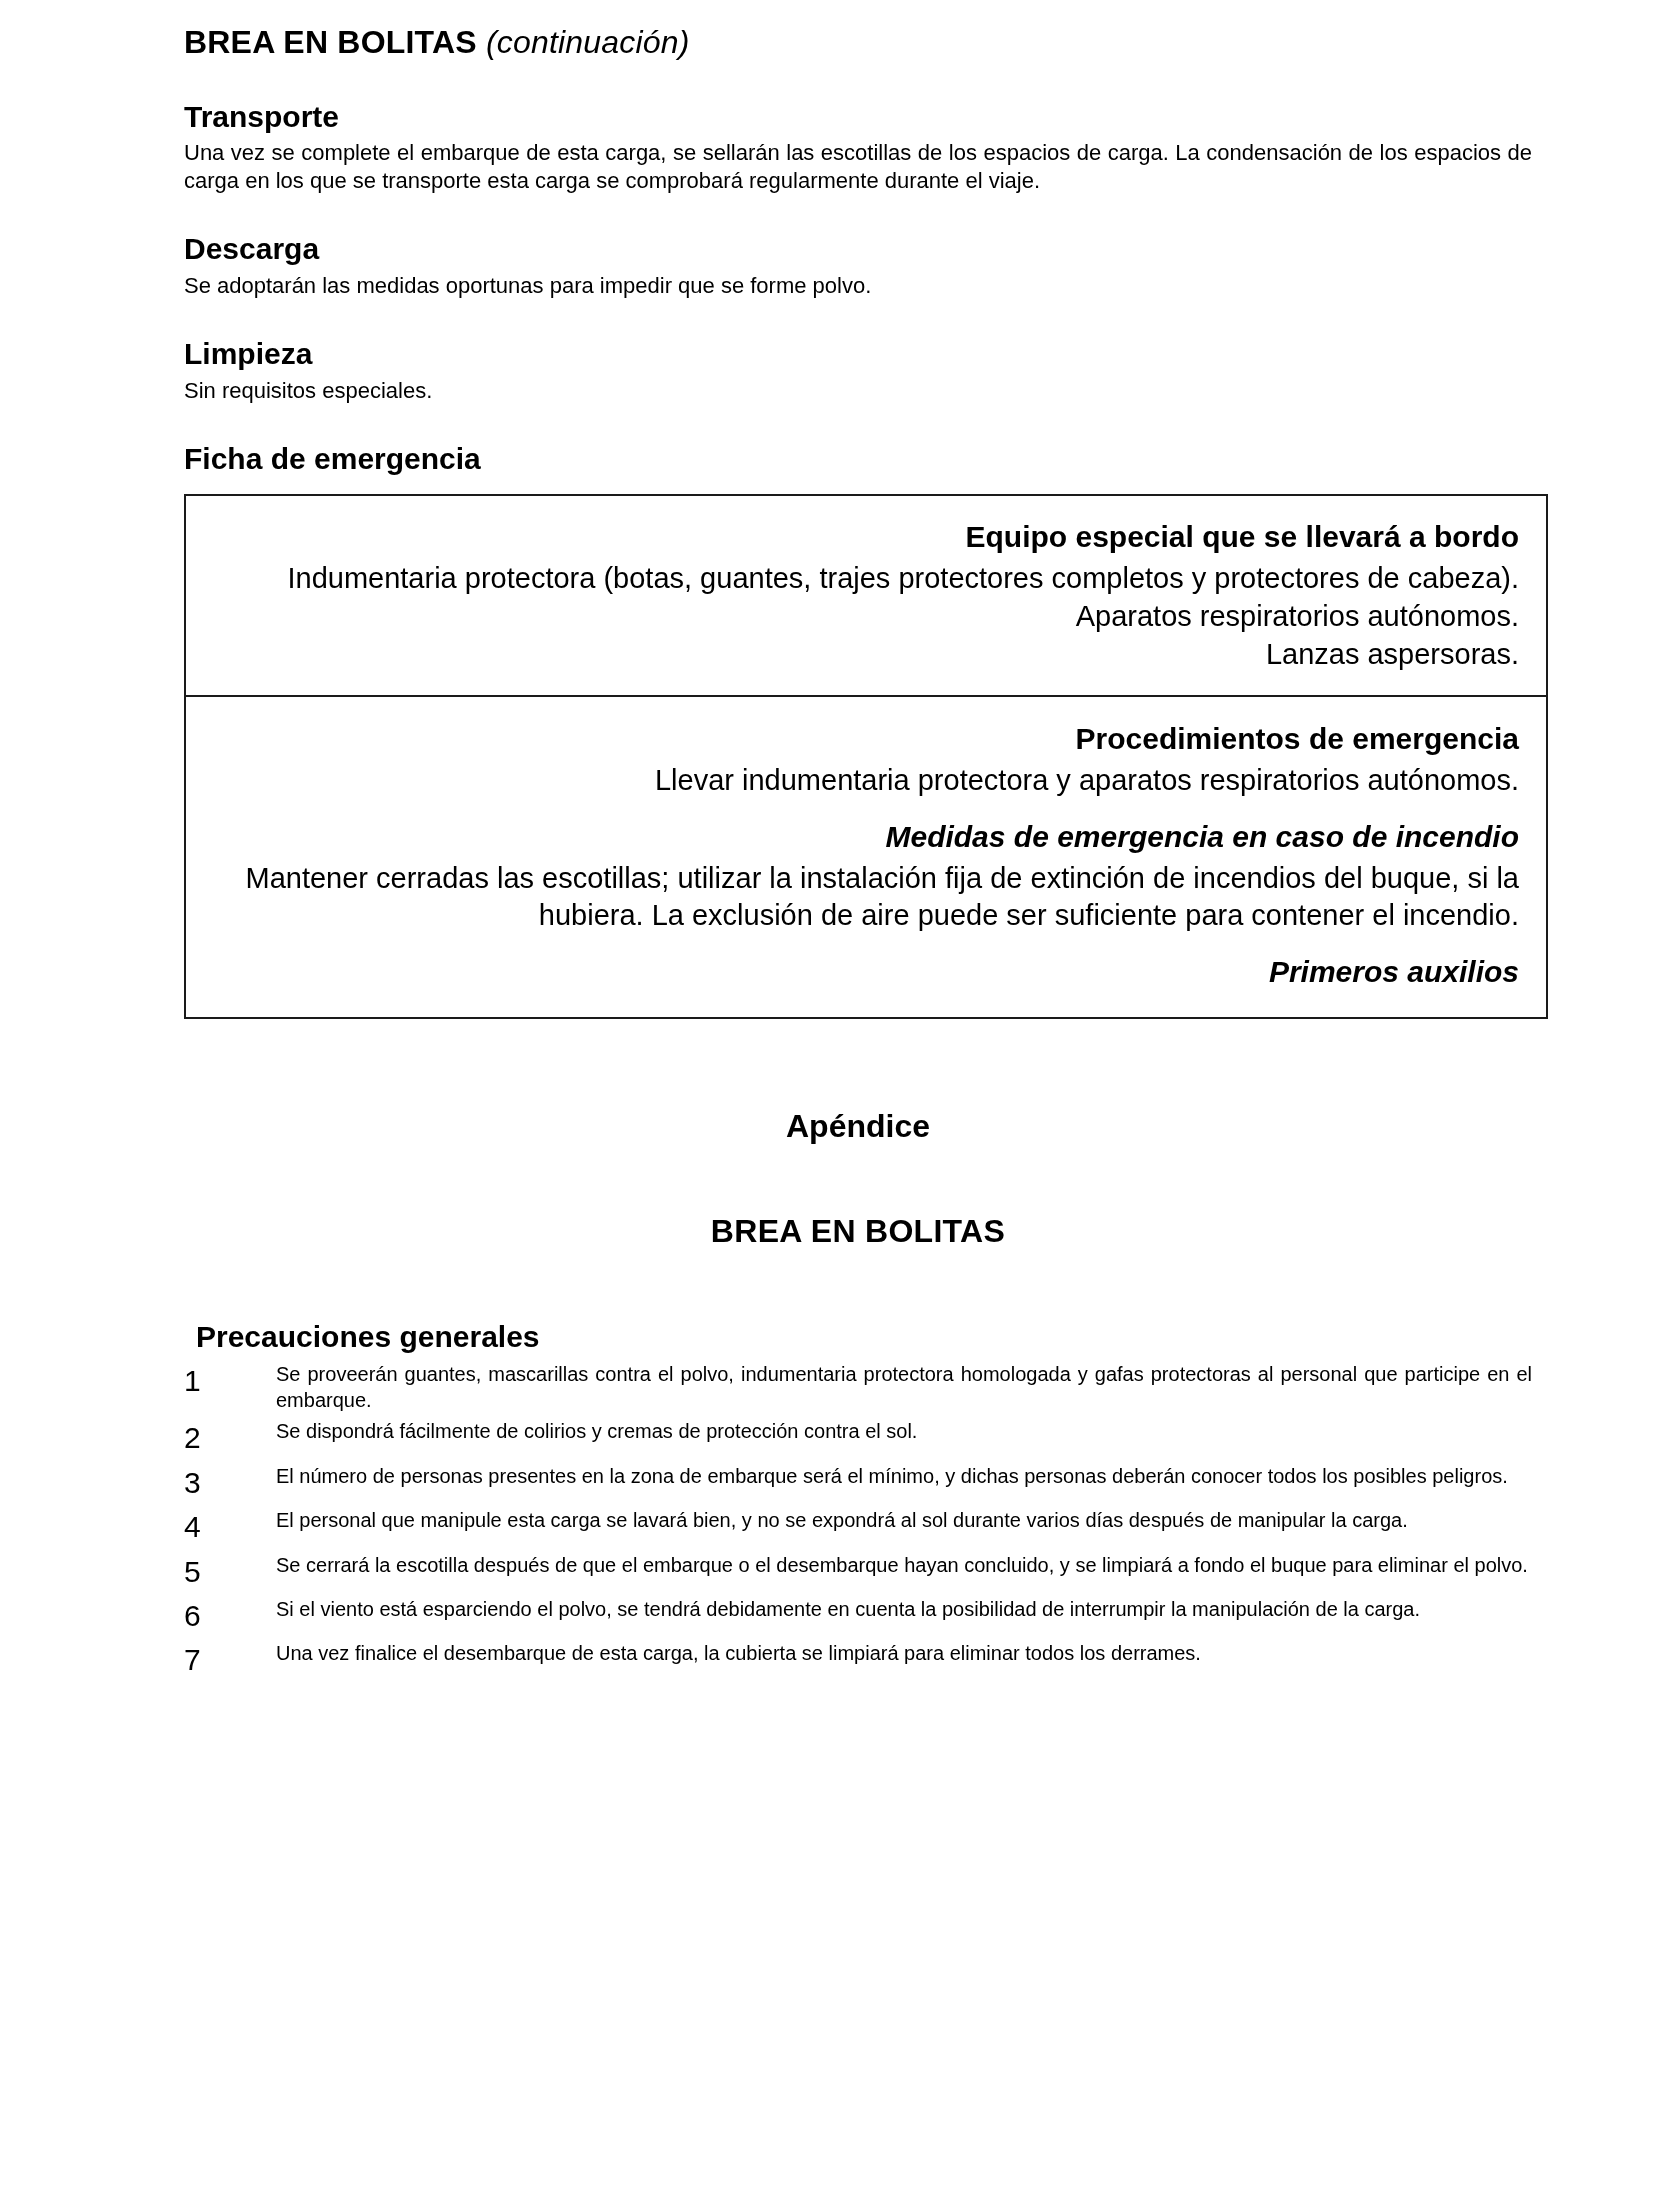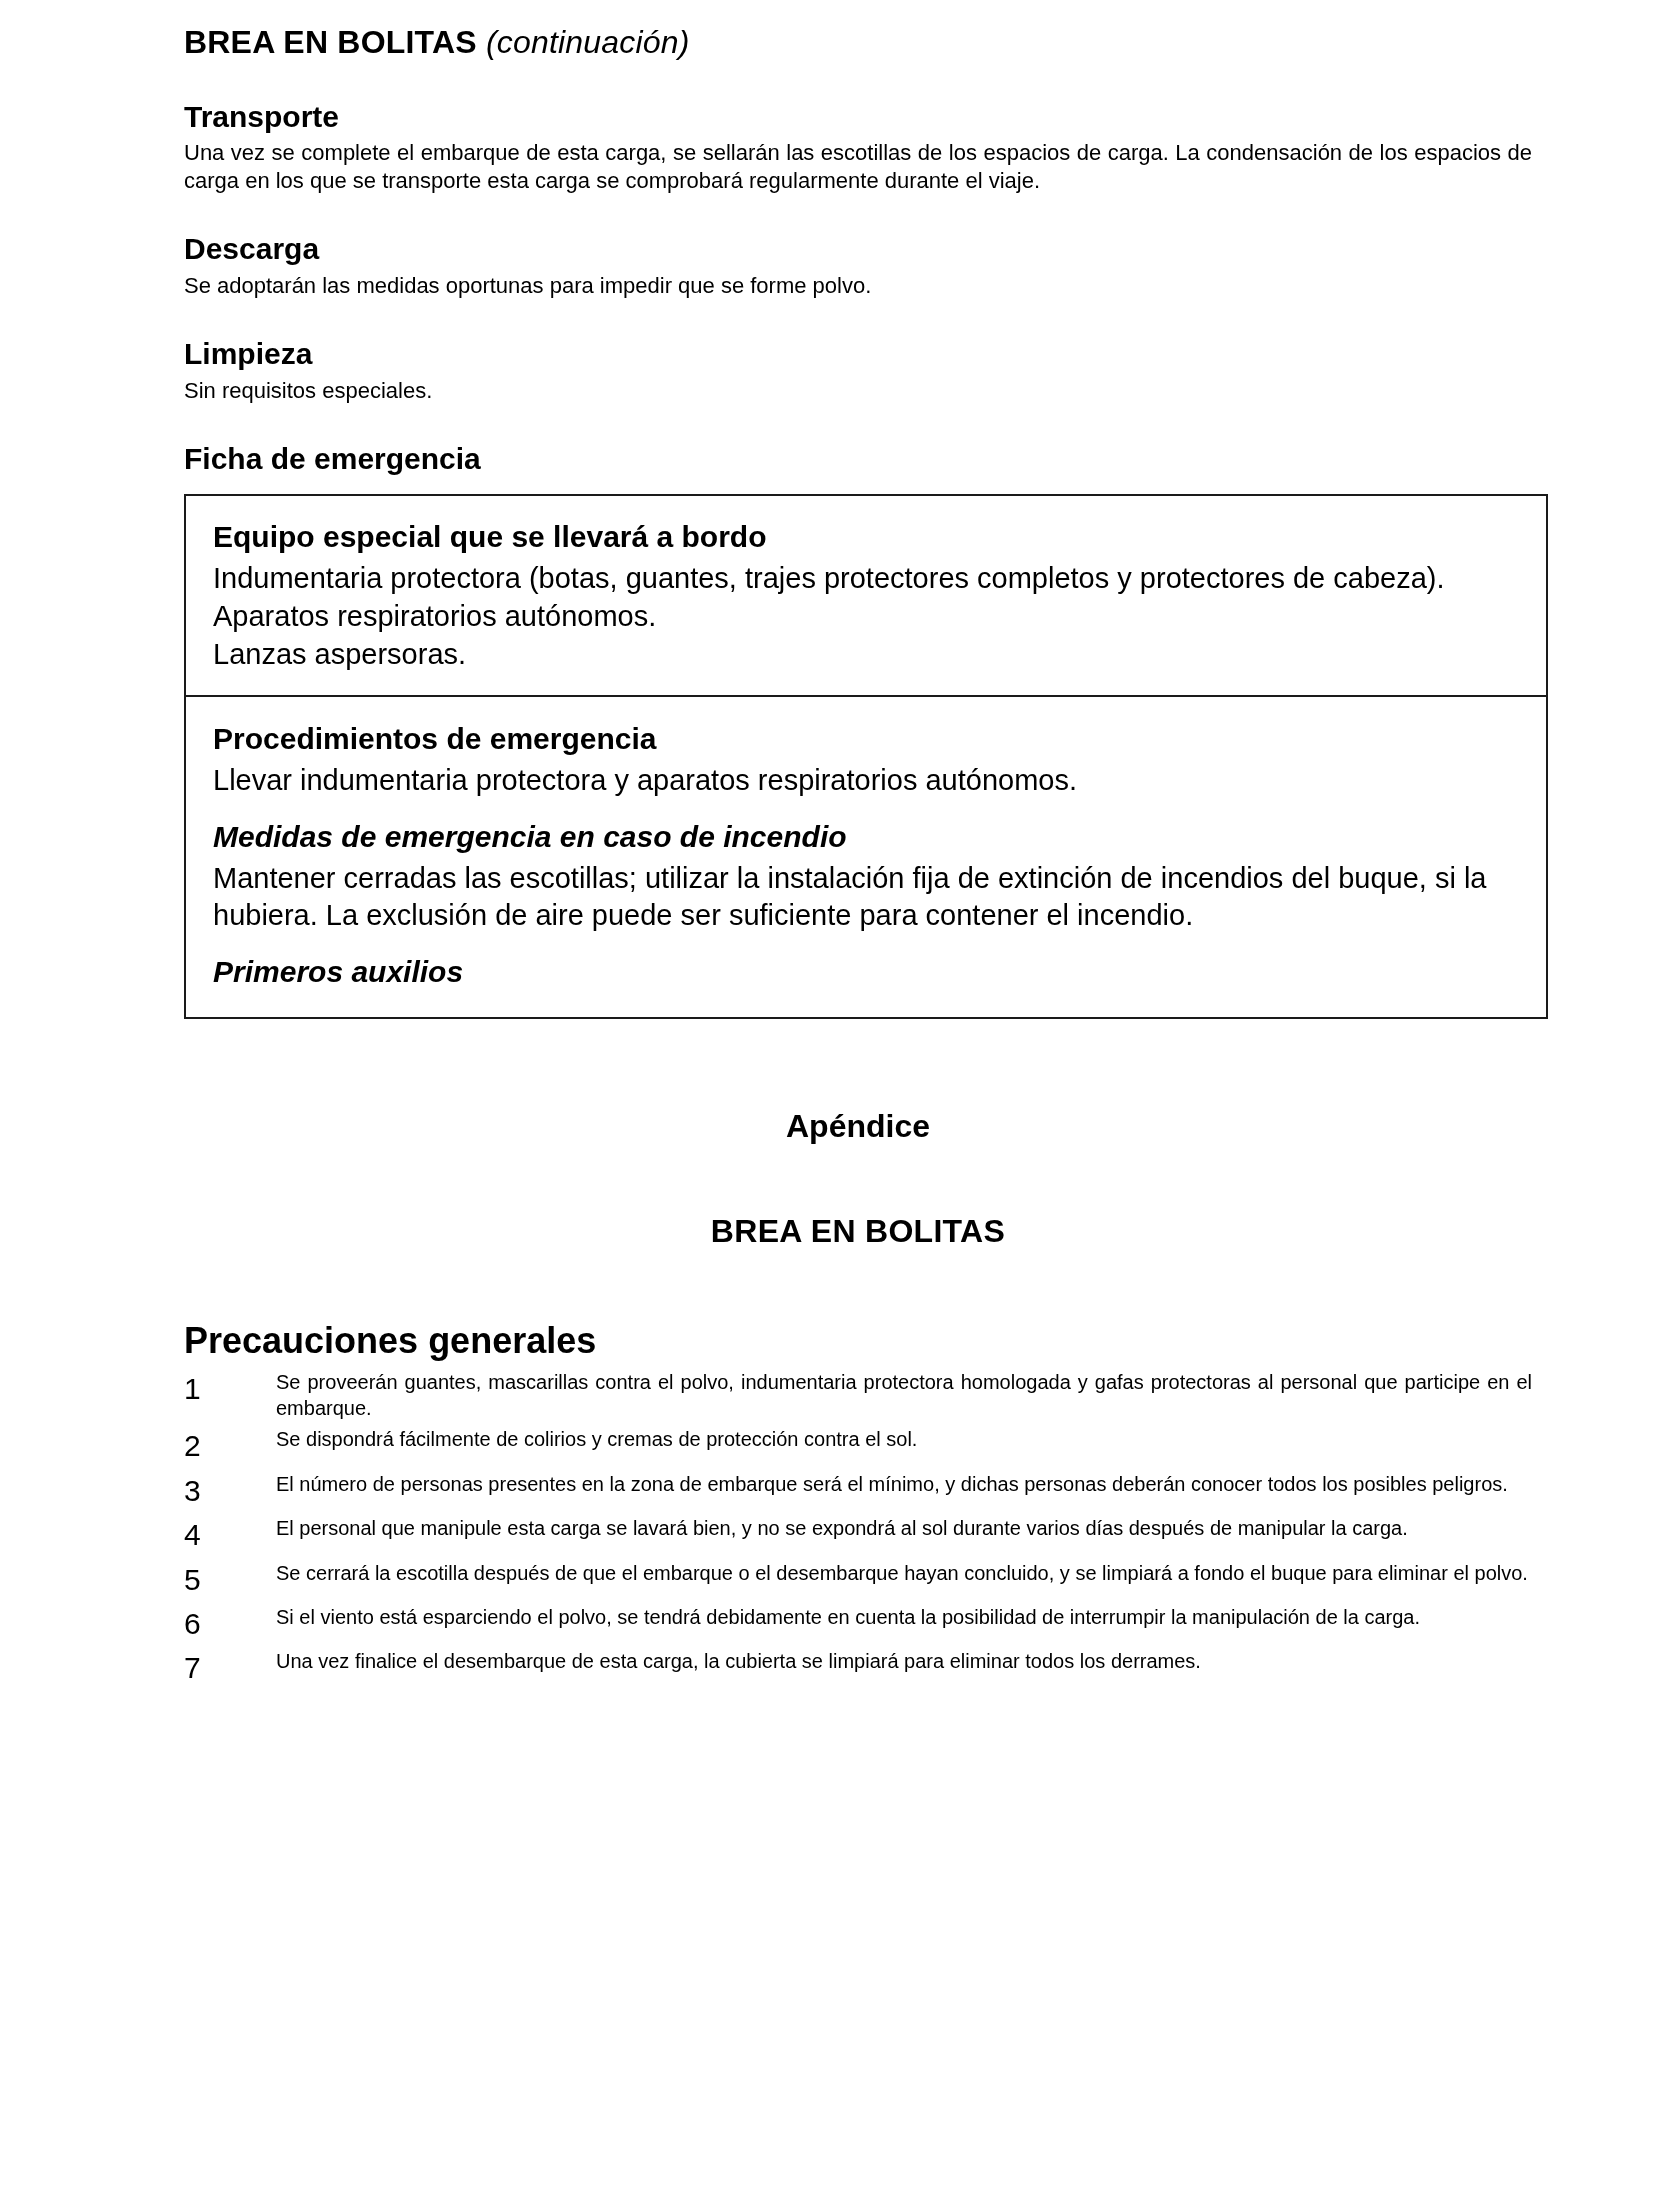--- a/index.html
+++ b/index.html
@@ -56,22 +56,22 @@
   }
   
   .emg-table {
     border: 2.4px solid #1a1a1a;
     margin: 17.4px 0 0 0;
     width: 1364px;
     box-sizing: border-box;
     background: #fff;
   }
   .emg-cell {
-    padding: 19px 41px 22px 27px;
-    text-align: left;
+    padding: 19px 27px 22px 27px;
+    text-align: right;
   }
   .emg-cell + .emg-cell {
     border-top: 2.4px solid #1a1a1a;
   }
   .emg-head {
     font-size: 30px;
     font-weight: bold;
     line-height: 1.25;
     margin: 3.2px 0 4.7px 0;
   }
@@ -99,23 +99,23 @@
     font-size: 32px;
     font-weight: bold;
     letter-spacing: 0.3px;
     margin: 0;
   }
   
   .precautions {
     margin-top: 70px;
   }
   h2.precautions-heading {
-    font-size: 36px;
-    font-weight: bold;
-    margin: 0 0 8px 0;
+    font-size: 30px;
+    font-weight: bold;
+    margin: 0 0 8px 12px;
   }
   ol.num-list {
     list-style: none;
     margin: 0;
     padding: 0;
   }
   ol.num-list li {
     display: flex;
     align-items: flex-start;
     margin-bottom: 6.3px;

